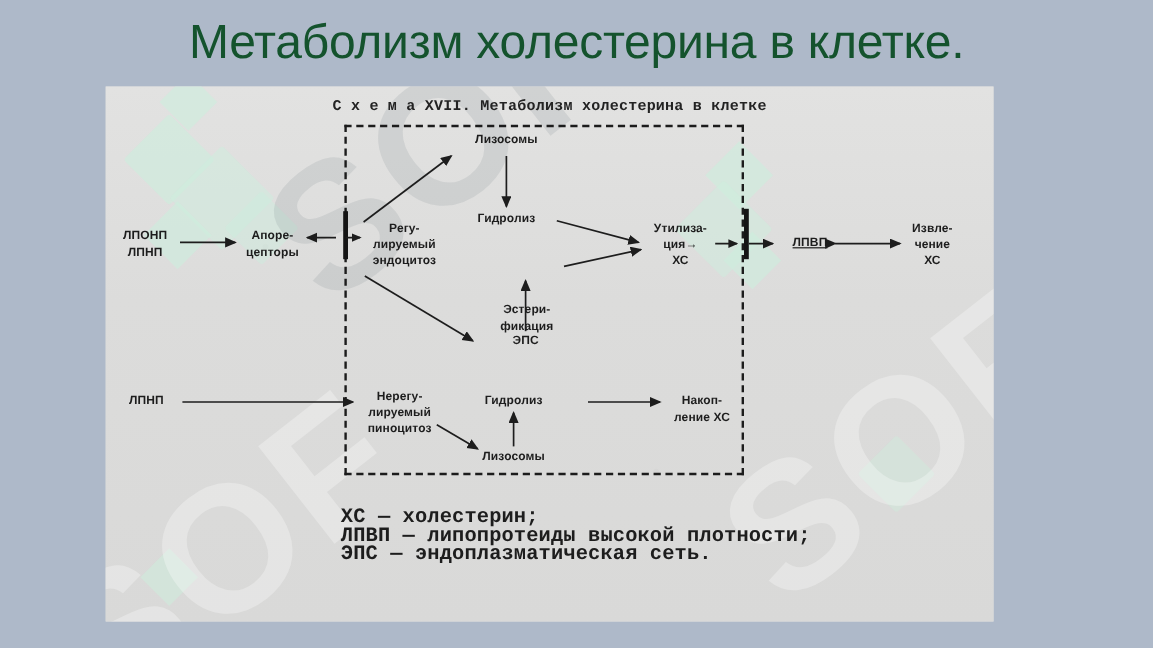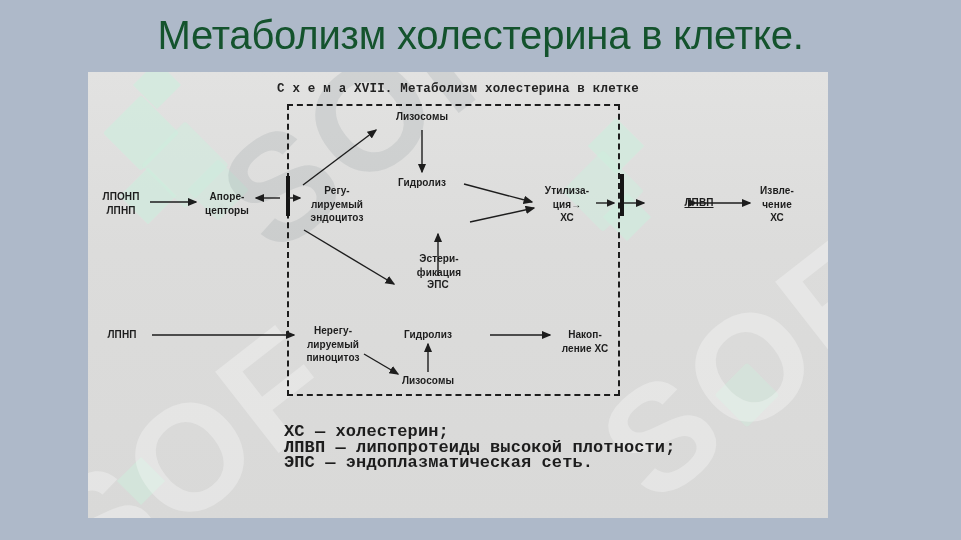--- a/index.html
+++ b/index.html
@@ -181,21 +181,21 @@
 лируемый
 эндоцитоз</div>
     <div class="node" style="left:292px;top:38px;width:84px;">Лизосомы</div>
     <div class="node" style="left:292px;top:104px;width:84px;">Гидролиз</div>
     <div class="node" style="left:448px;top:112px;width:62px;">Утилиза-
 ция→
 ХС</div>
     <div class="node" style="left:318px;top:148px;width:66px;margin-top:32px;">Эстери-
 фикация</div>
     <div class="node" style="left:320px;top:206px;width:60px;">ЭПС</div>
-    <div class="node" style="left:586px;top:124px;width:50px;text-decoration:underline;">ЛПВП</div>
+    <div class="node" style="left:562px;top:124px;width:50px;text-decoration:underline;">ЛПВП</div>
     <div class="node" style="left:662px;top:112px;width:54px;">Извле-
 чение
 ХС</div>
     <div class="node" style="left:4px;top:256px;width:60px;">ЛПНП</div>
     <div class="node" style="left:206px;top:252px;width:78px;">Нерегу-
 лируемый
 пиноцитоз</div>
     <div class="node" style="left:298px;top:256px;width:84px;">Гидролиз</div>
     <div class="node" style="left:298px;top:302px;width:84px;">Лизосомы</div>
     <div class="node" style="left:462px;top:256px;width:70px;">Накоп-

